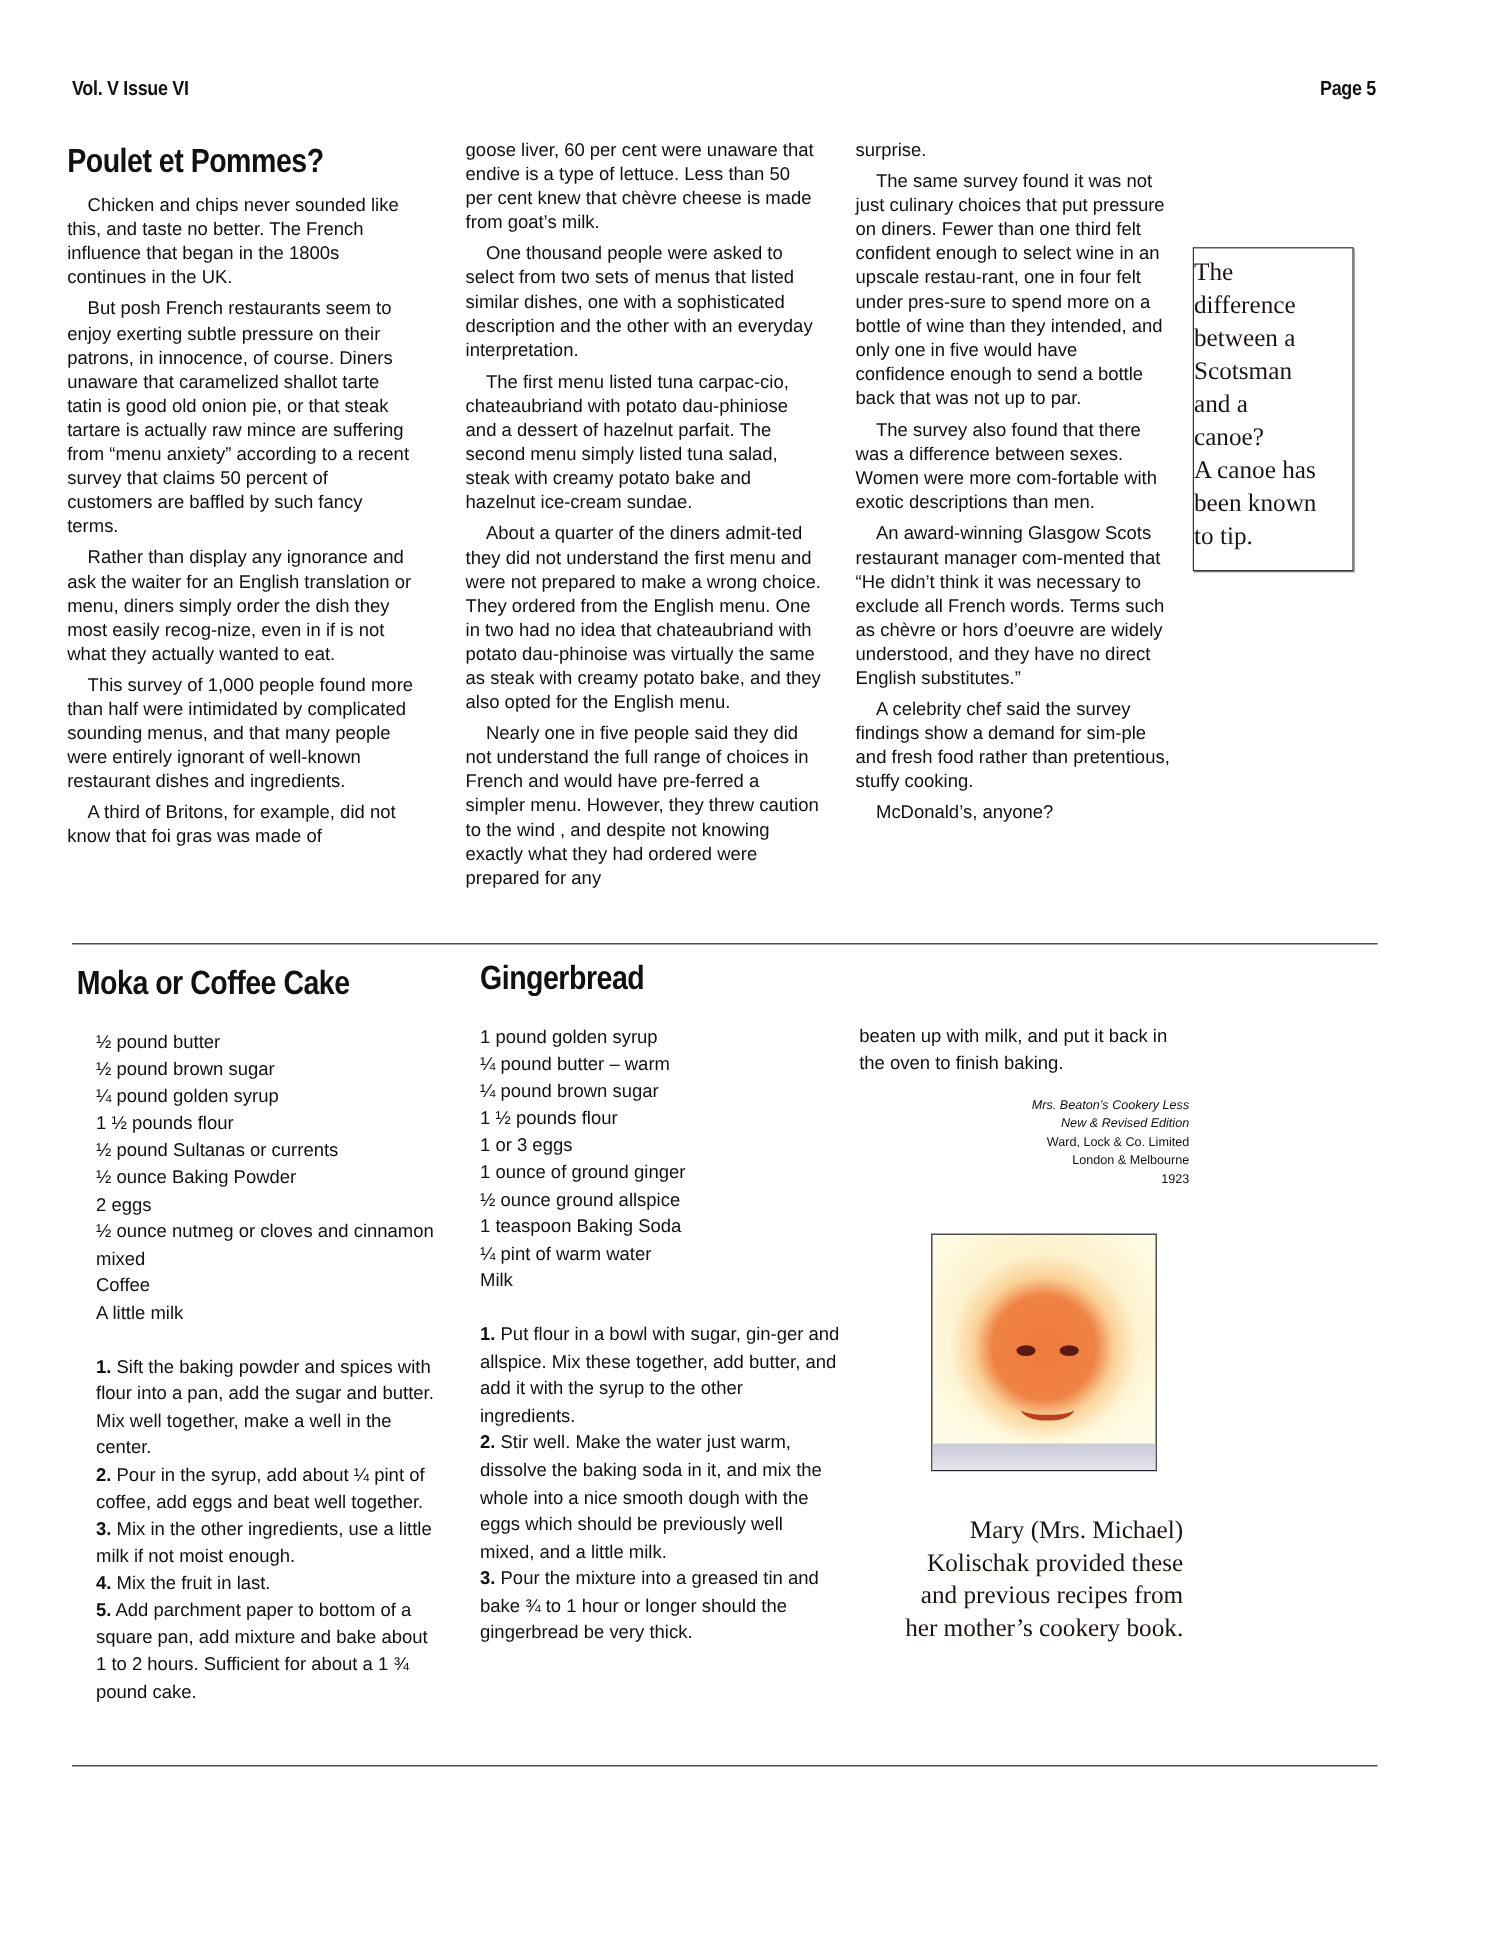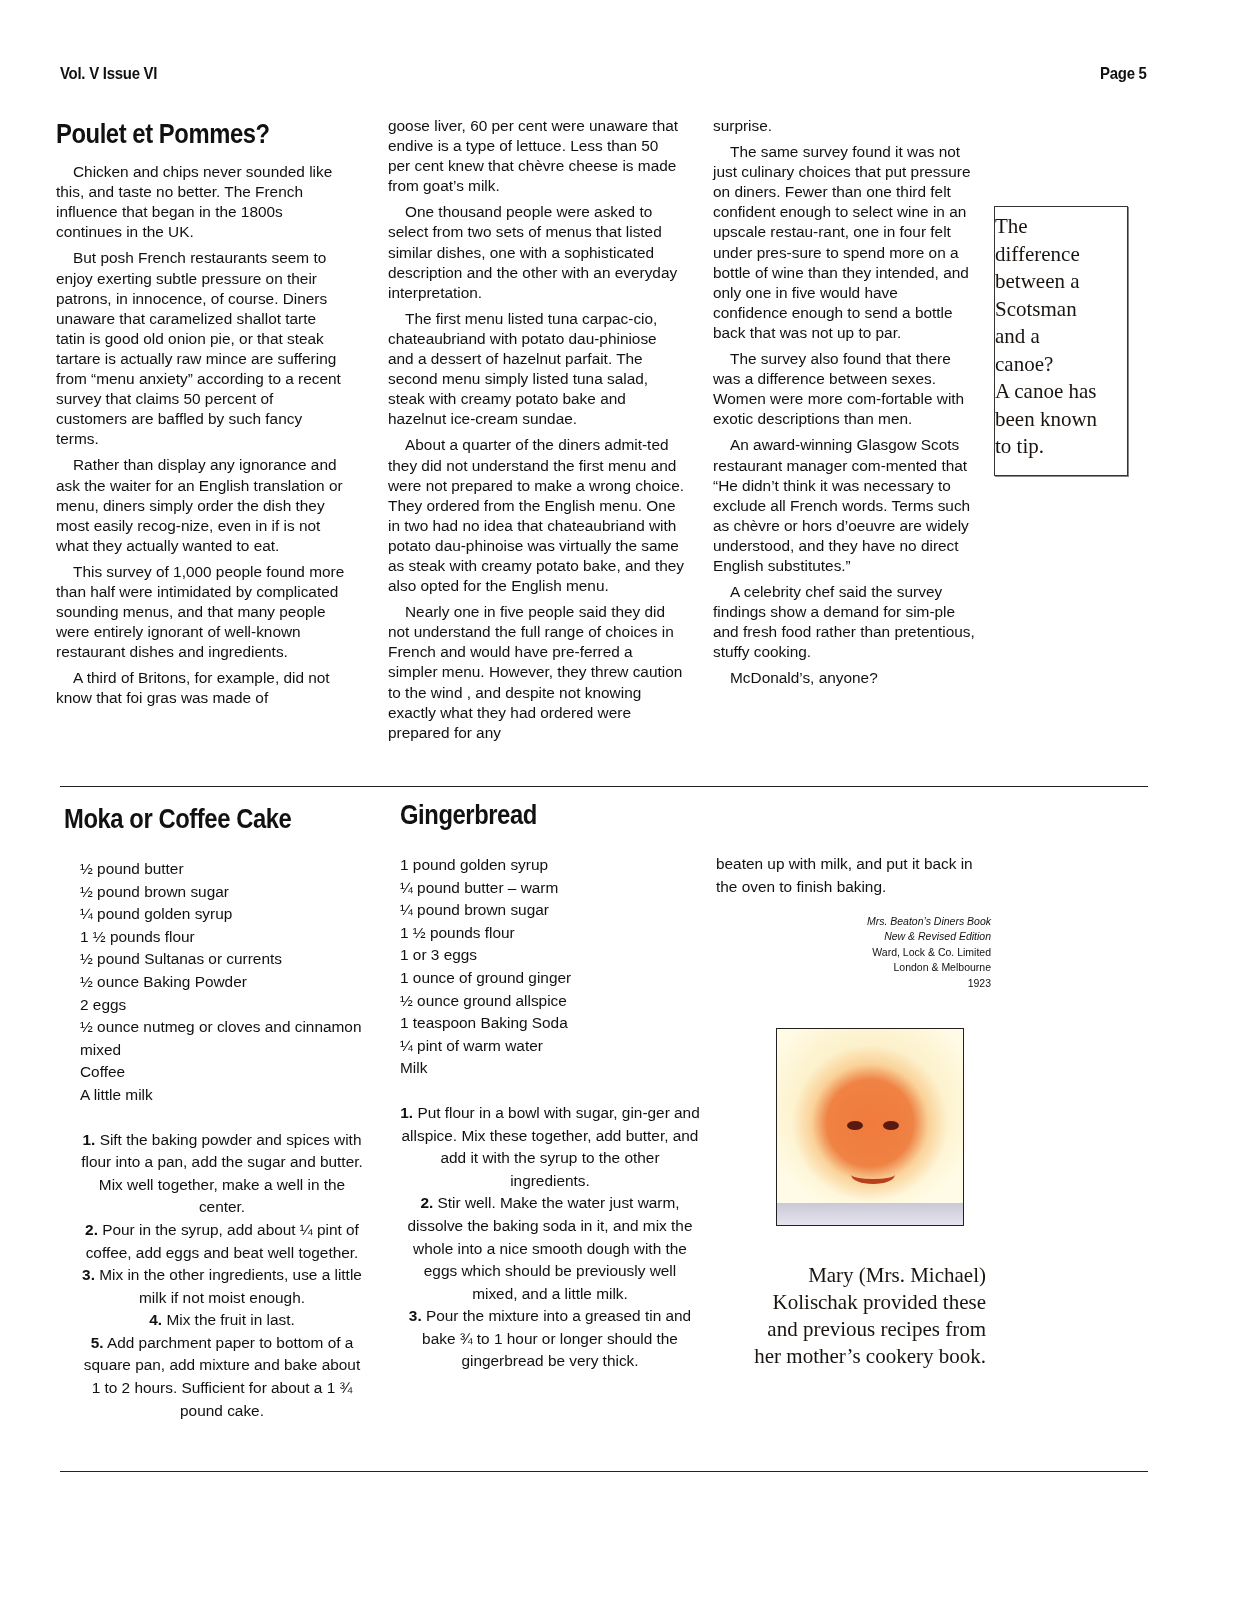--- a/index.html
+++ b/index.html
@@ -19,21 +19,21 @@
   .rule { position: absolute; left: 60px; height: 1.4px; background: #222; }
   #rule1 { top: 786px; width: 1088px; }
   #rule2 { top: 1471px; width: 1088px; }
   .rcol { position: absolute; font-family: "Liberation Sans", sans-serif; font-size: 15.4px; line-height: 22.6px; }
   #moka { left: 64px; top: 808px; width: 300px; }
   #ginger { left: 400px; top: 804px; width: 300px; }
   .rtitle { font-family: "Liberation Sans", sans-serif; font-weight: bold; font-size: 28px; letter-spacing: -0.5px; transform: scaleX(0.85); transform-origin: left top; white-space: nowrap; height: 36px; margin-bottom: 14px; }
   .ing { padding-left: 16px; }
   #ginger .ing { padding-left: 0; }
   .ing div, .steps div { white-space: normal; }
-  .steps { margin-top: 22px; padding-left: 16px; text-align: center; }
+  .steps { margin-top: 22px; padding-left: 16px; }
   #ginger .steps { padding-left: 0; }
   .steps b { font-weight: bold; }
   #gcont { position: absolute; left: 716px; top: 853px; width: 270px; font-family: "Liberation Sans", sans-serif; font-size: 15.4px; line-height: 22.6px; }
   #source { position: absolute; left: 800px; top: 914px; width: 191px; text-align: right; font-family: "Liberation Sans", sans-serif; font-size: 10.5px; line-height: 15.4px; }
   #source .it { font-style: italic; }
   #photo { position: absolute; left: 776px; top: 1028px; width: 188px; height: 198px; border: 1.5px solid #222; box-sizing: border-box; overflow: hidden;
     background: radial-gradient(ellipse 42% 40% at 50% 48%, #f07a3c 0%, #ef8244 55%, rgba(248,190,120,0.6) 75%, rgba(255,245,200,0) 100%),
                 radial-gradient(ellipse 60% 55% at 50% 40%, #fbe7b8 0%, #fdf3d0 70%, #fffbe6 100%); }
   #photo .eye { position: absolute; width: 16px; height: 9px; border-radius: 50%; background: #5a1a10; top: 92px; }
   #photo .eye.l { left: 70px; } #photo .eye.r { left: 106px; }
@@ -127,21 +127,21 @@
   <div class="steps">
     <div><b>1.</b><span> Put flour in a bowl with sugar, gin-ger and allspice. Mix these together, add butter, and add it with the syrup to the other ingredients.</span></div>
     <div><b>2.</b><span> Stir well. Make the water just warm, dissolve the baking soda in it, and mix the whole into a nice smooth dough with the eggs which should be previously well mixed, and a little milk.</span></div>
     <div><b>3.</b><span> Pour the mixture into a greased tin and bake ¾ to 1 hour or longer should the gingerbread be very thick.</span></div>
   </div>
 </div>
 
 <div id="gcont">beaten up with milk, and put it back in the oven to finish baking.</div>
 
 <div id="source">
-  <div class="it">Mrs. Beaton’s Diners Book</div>
+  <div class="it">Mrs. Beaton’s Cookery Less</div>
   <div class="it">New &amp; Revised Edition</div>
   <div>Ward, Lock &amp; Co. Limited</div>
   <div>London &amp; Melbourne</div>
   <div>1923</div>
 </div>
 
 <div id="photo">
   <div class="eye l"></div>
   <div class="eye r"></div>
   <div class="mouth"></div>

